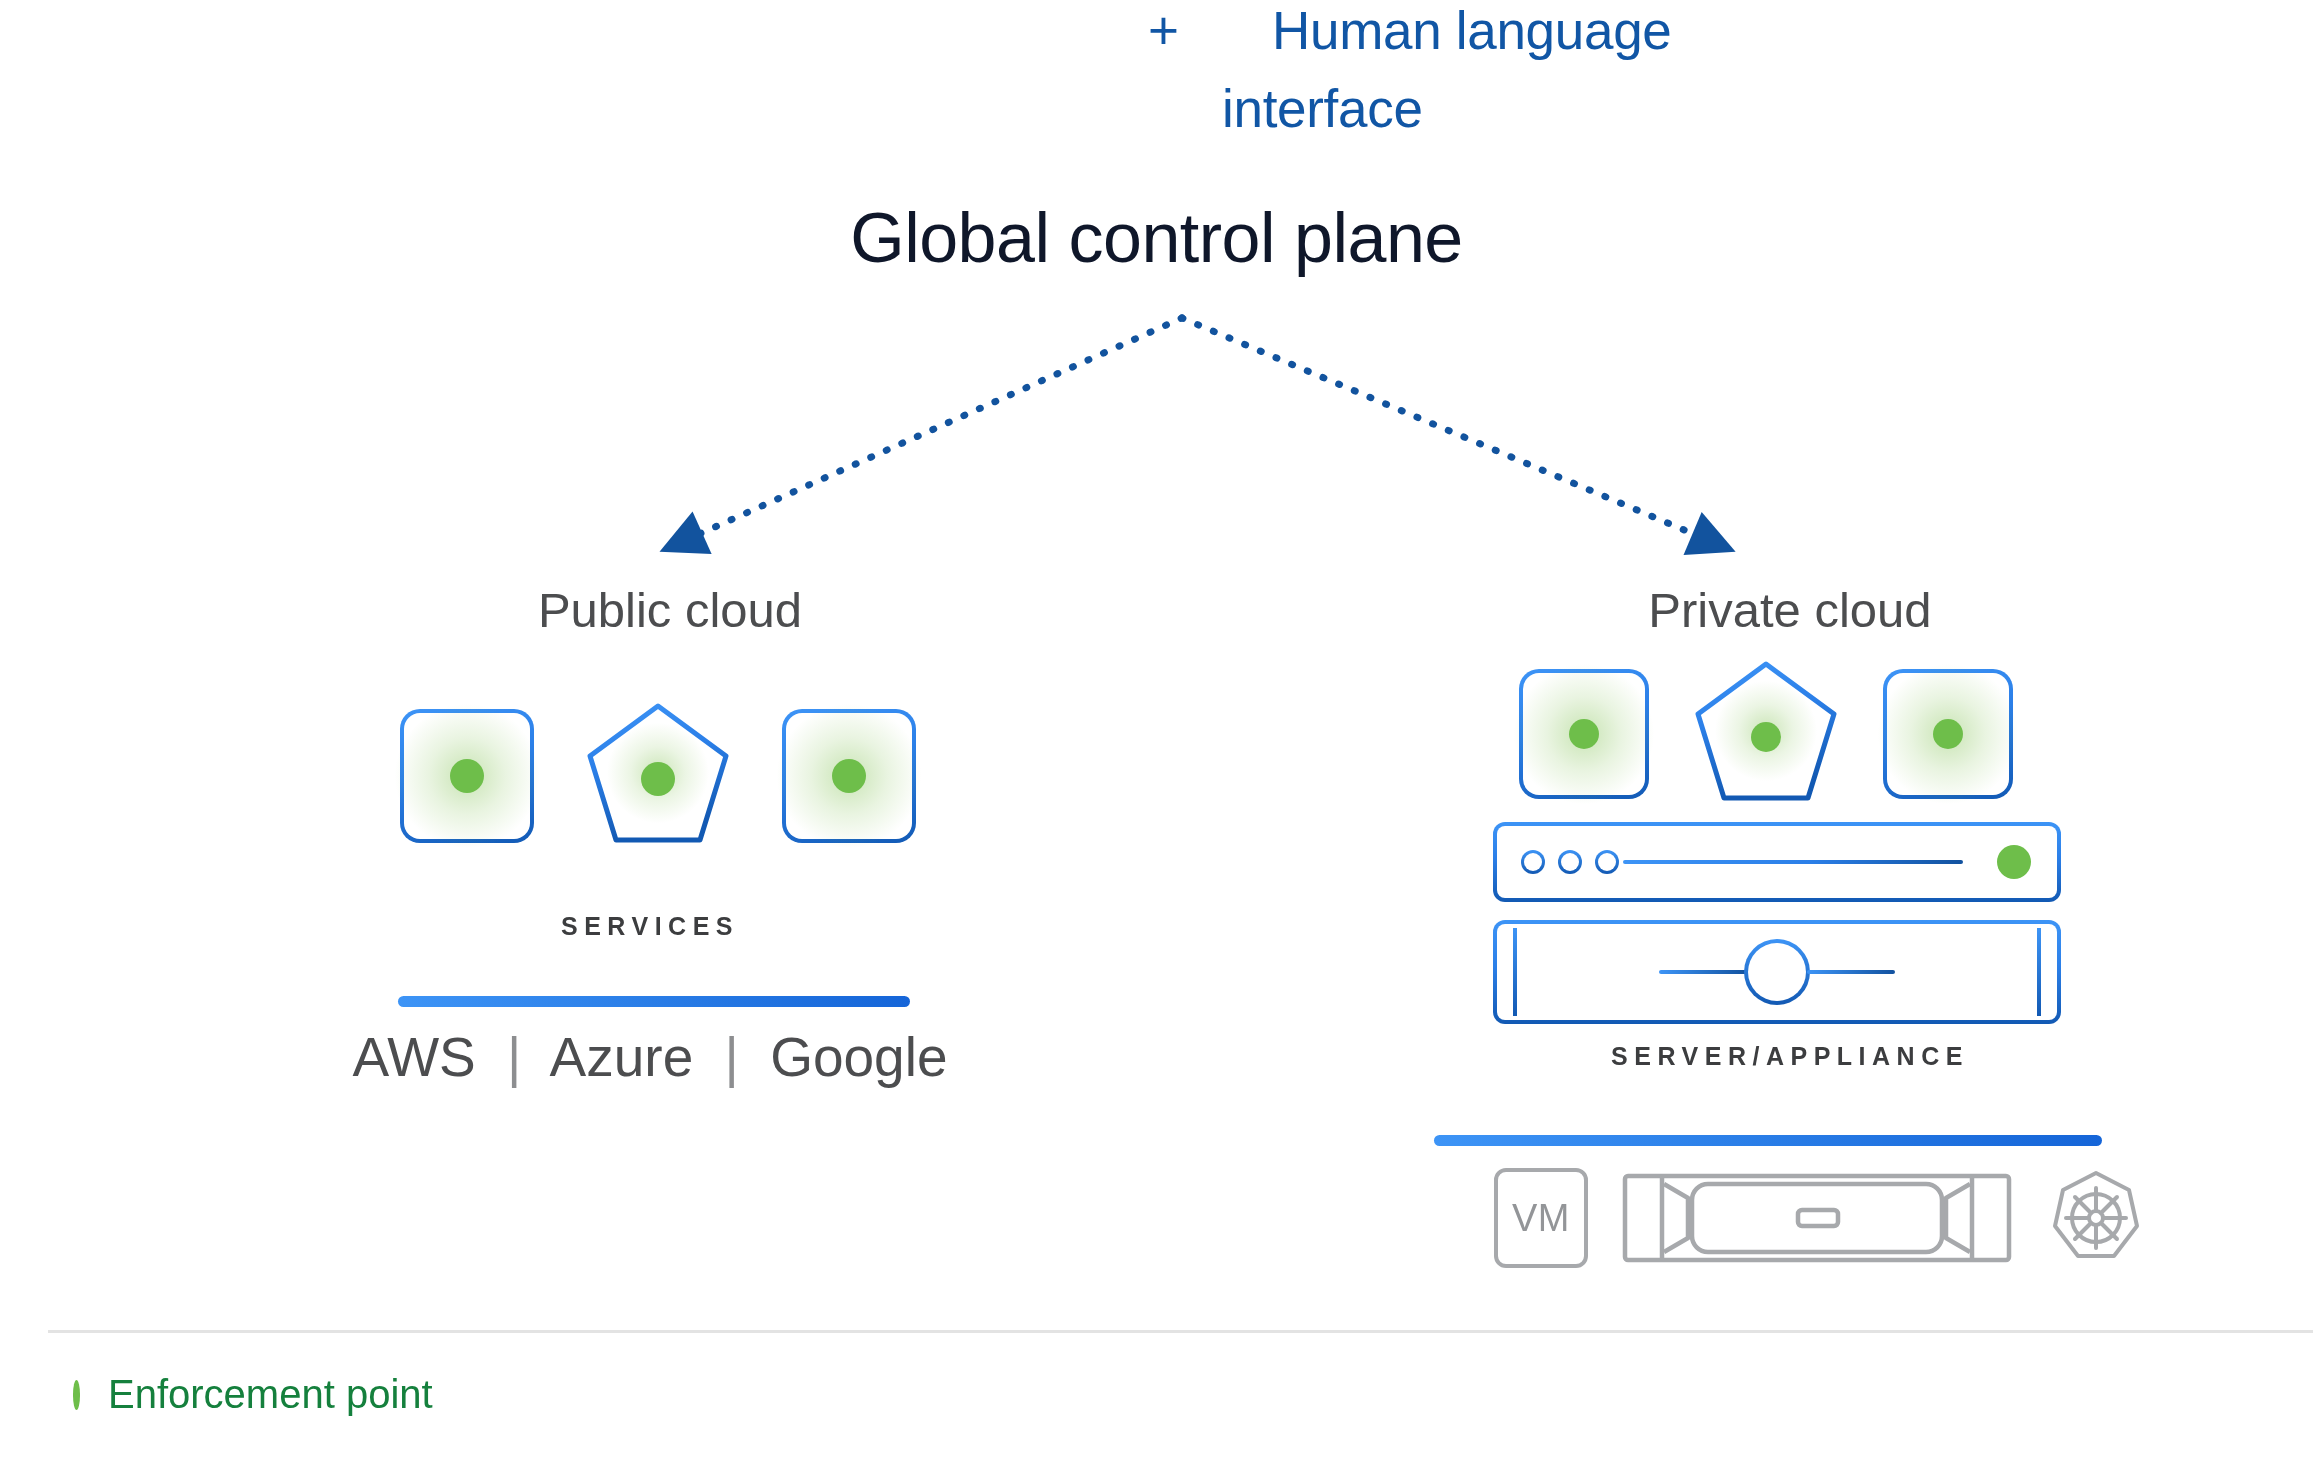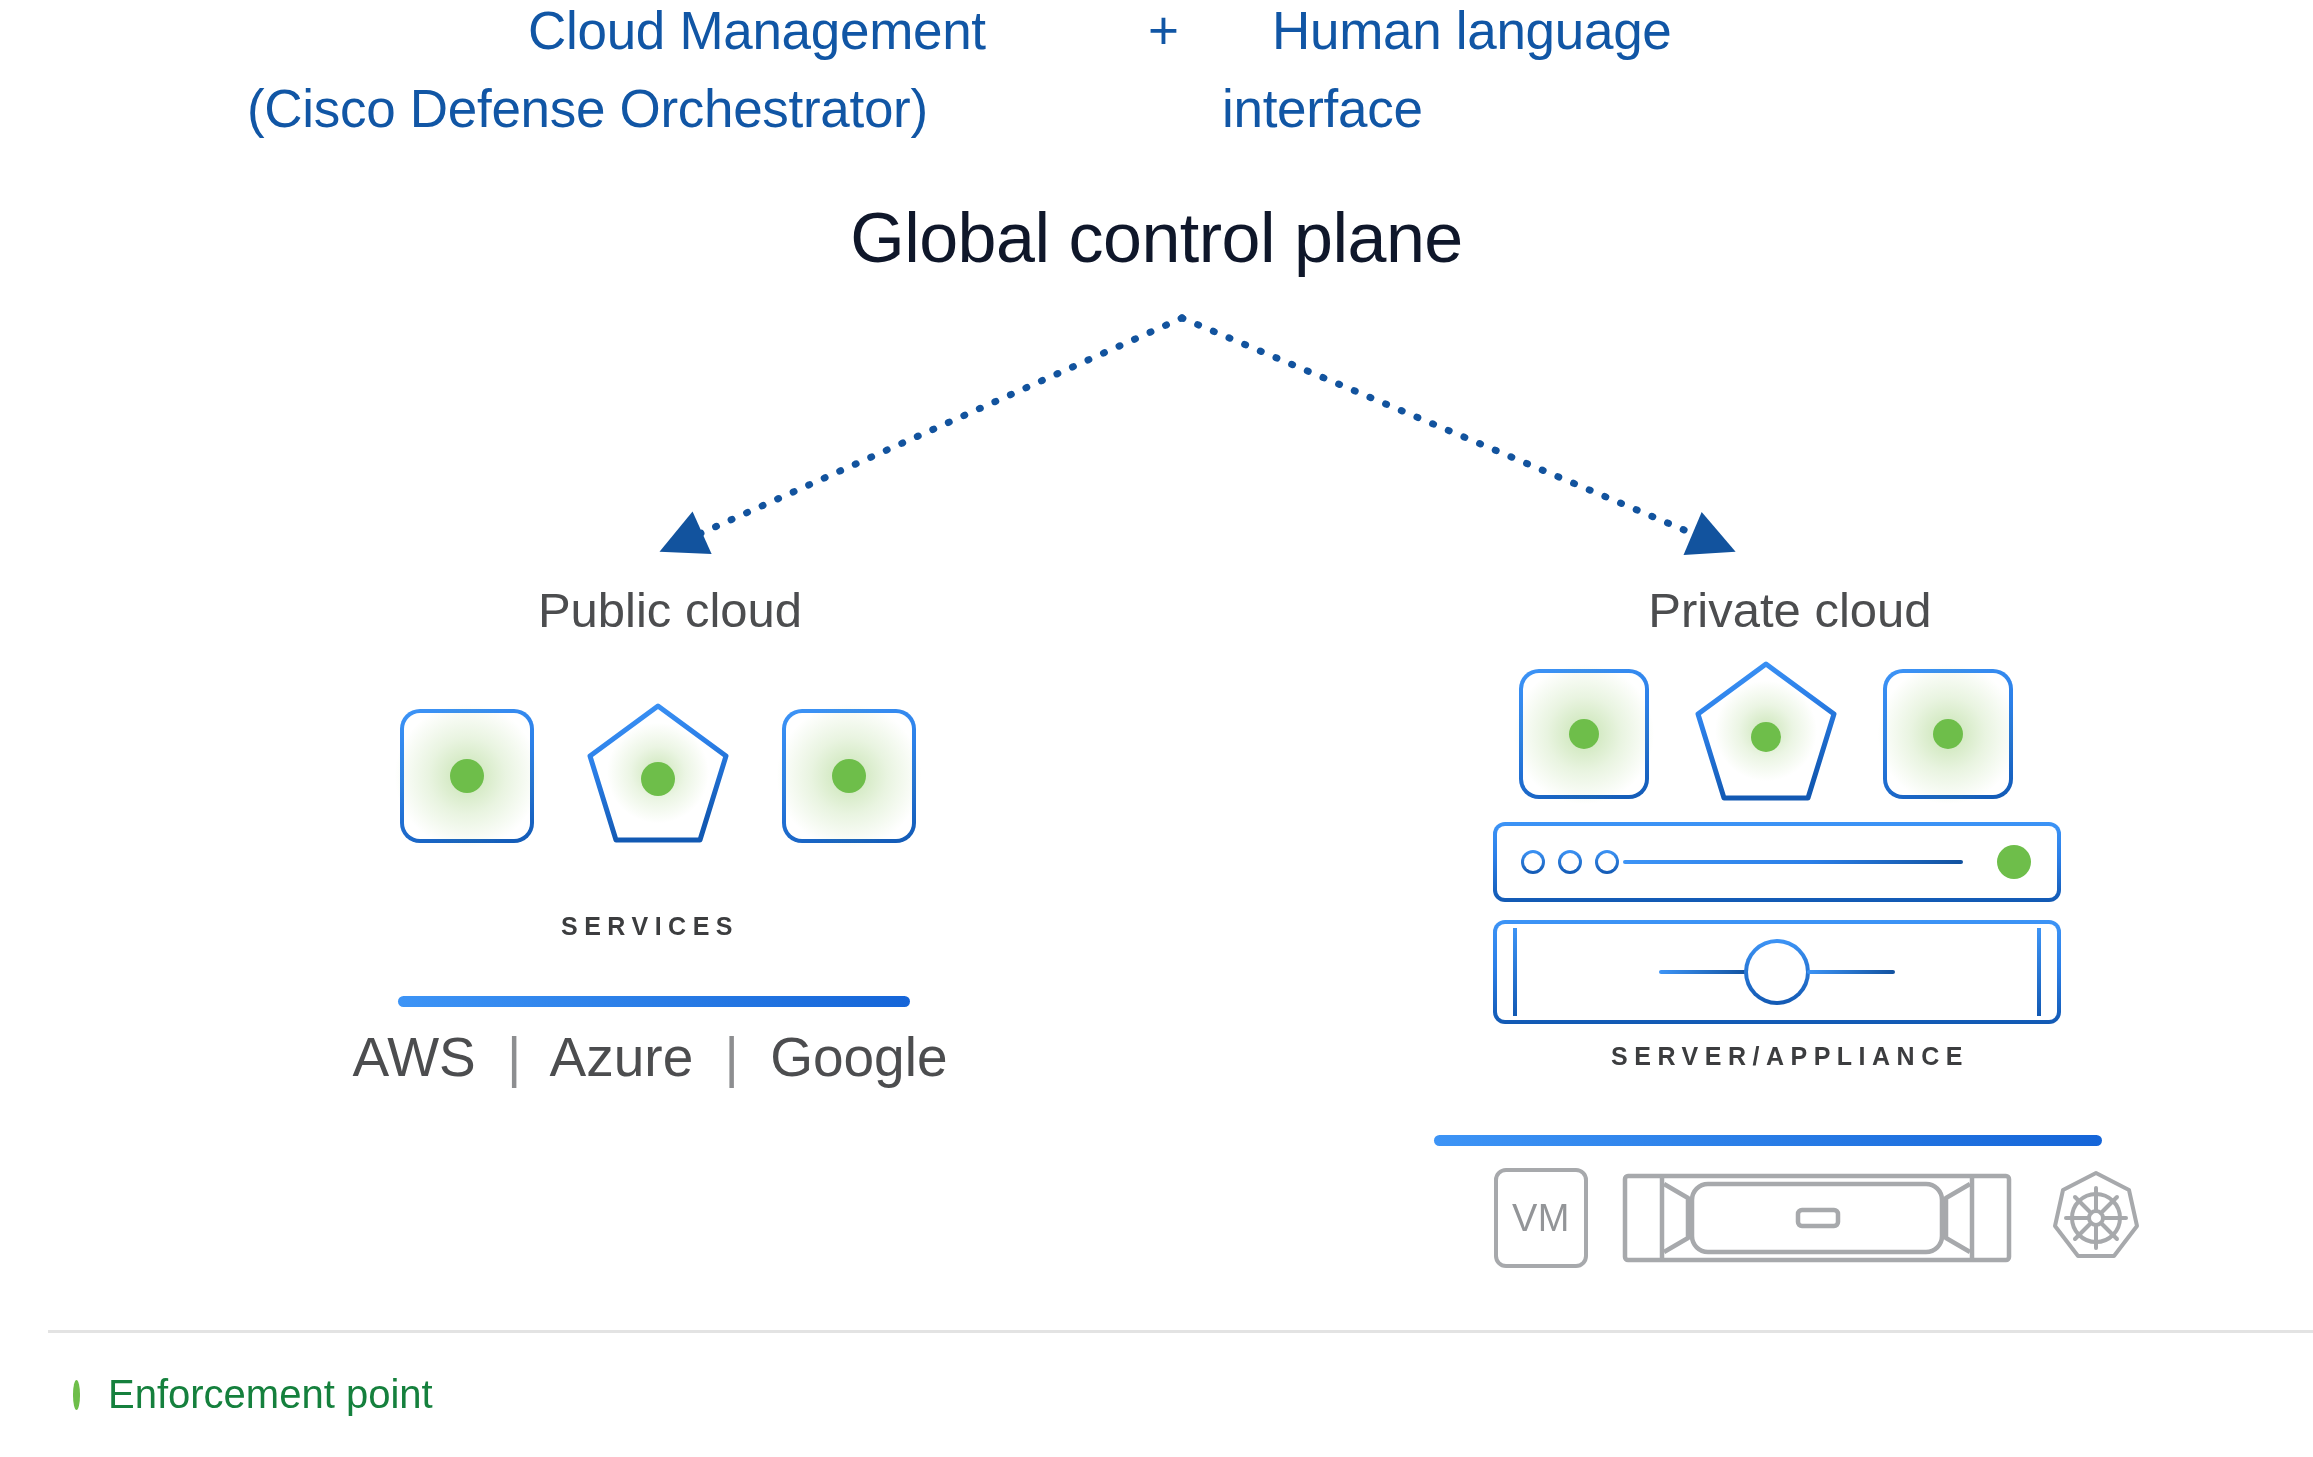--- a/index.html
+++ b/index.html
@@ -321,22 +321,20 @@
     color: #15803d;
     font-size: 40px;
     font-weight: 400;
     white-space: nowrap;
   }
 </style>
 </head>
 <body>
 
 <div class="header">
-  <div class="hdr-line hdr-left-1">Cloud Management</div>
-  <div class="hdr-line hdr-left-2">(Cisco Defense Orchestrator)</div>
   <div class="hdr-line hdr-plus">+</div>
   <div class="hdr-line hdr-right-1">Human language</div>
   <div class="hdr-line hdr-right-2">interface</div>
 </div>
 
 <div class="gcp-title">Global control plane</div>
 
 <svg class="arrows" viewBox="0 0 2313 1457" width="2313" height="1457">
   <defs>
     <marker id="ah" viewBox="0 0 12 12" refX="9" refY="6" markerWidth="8" markerHeight="8" orient="auto-start-reverse">

